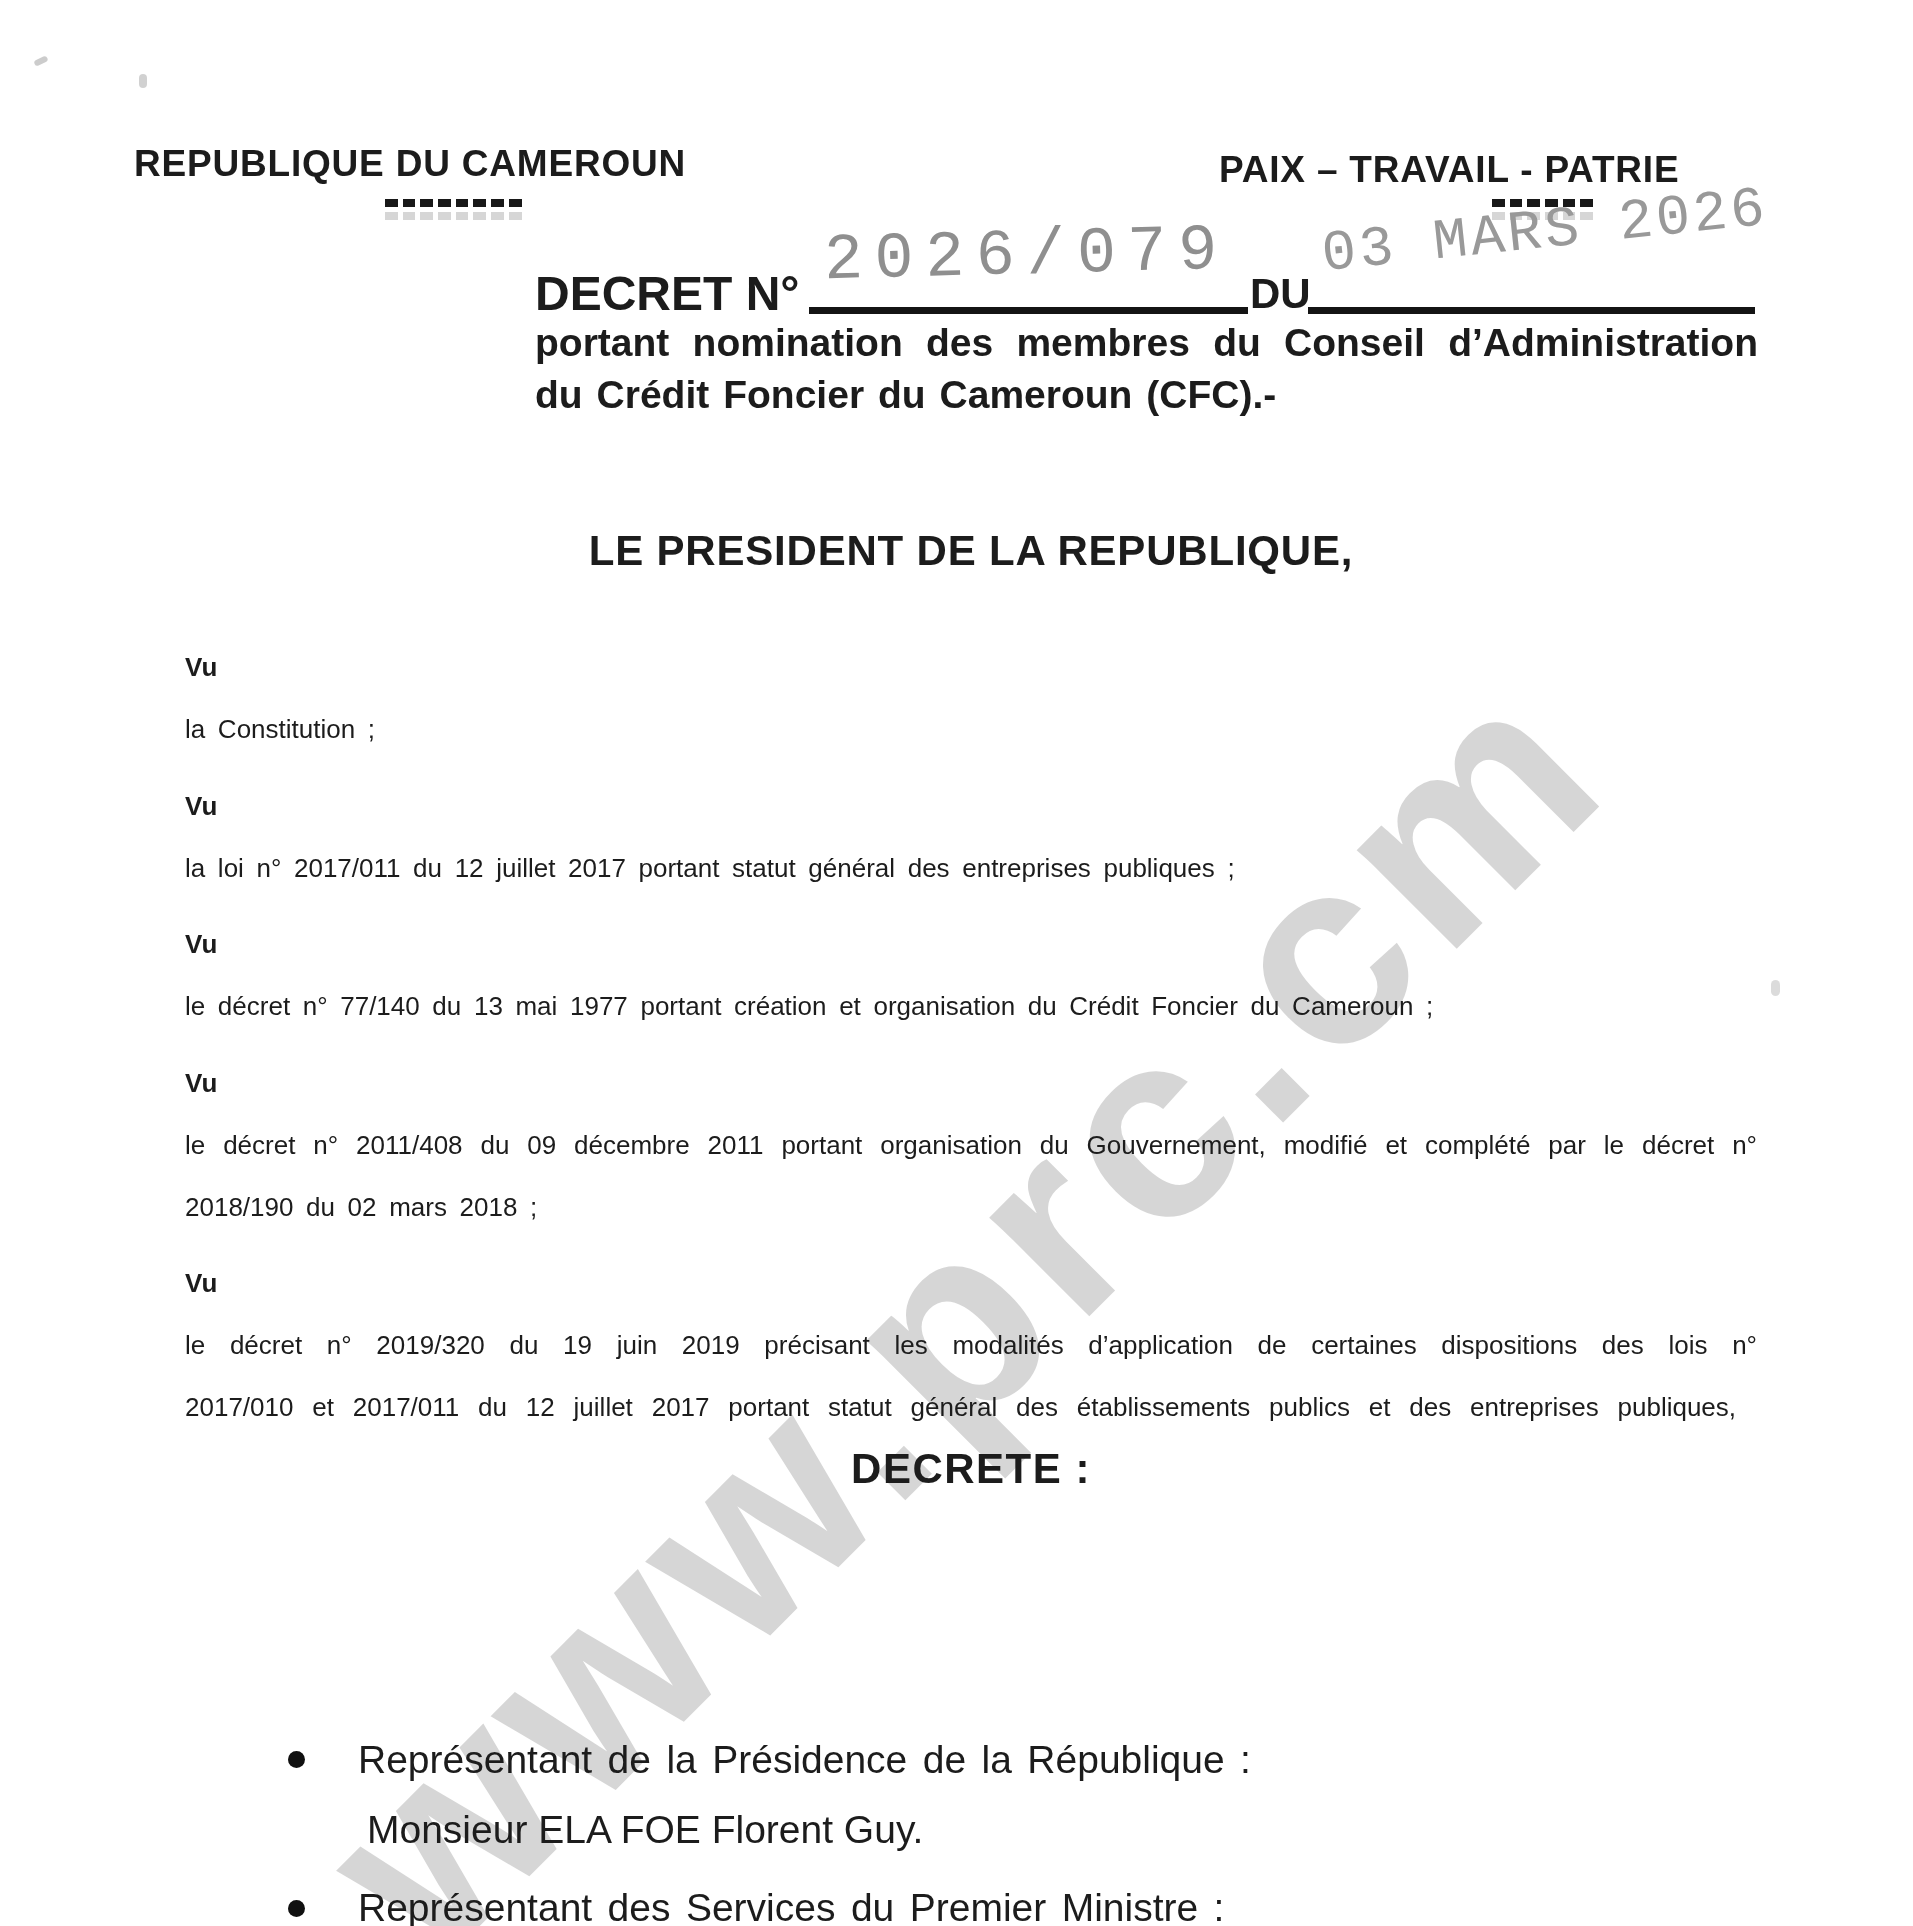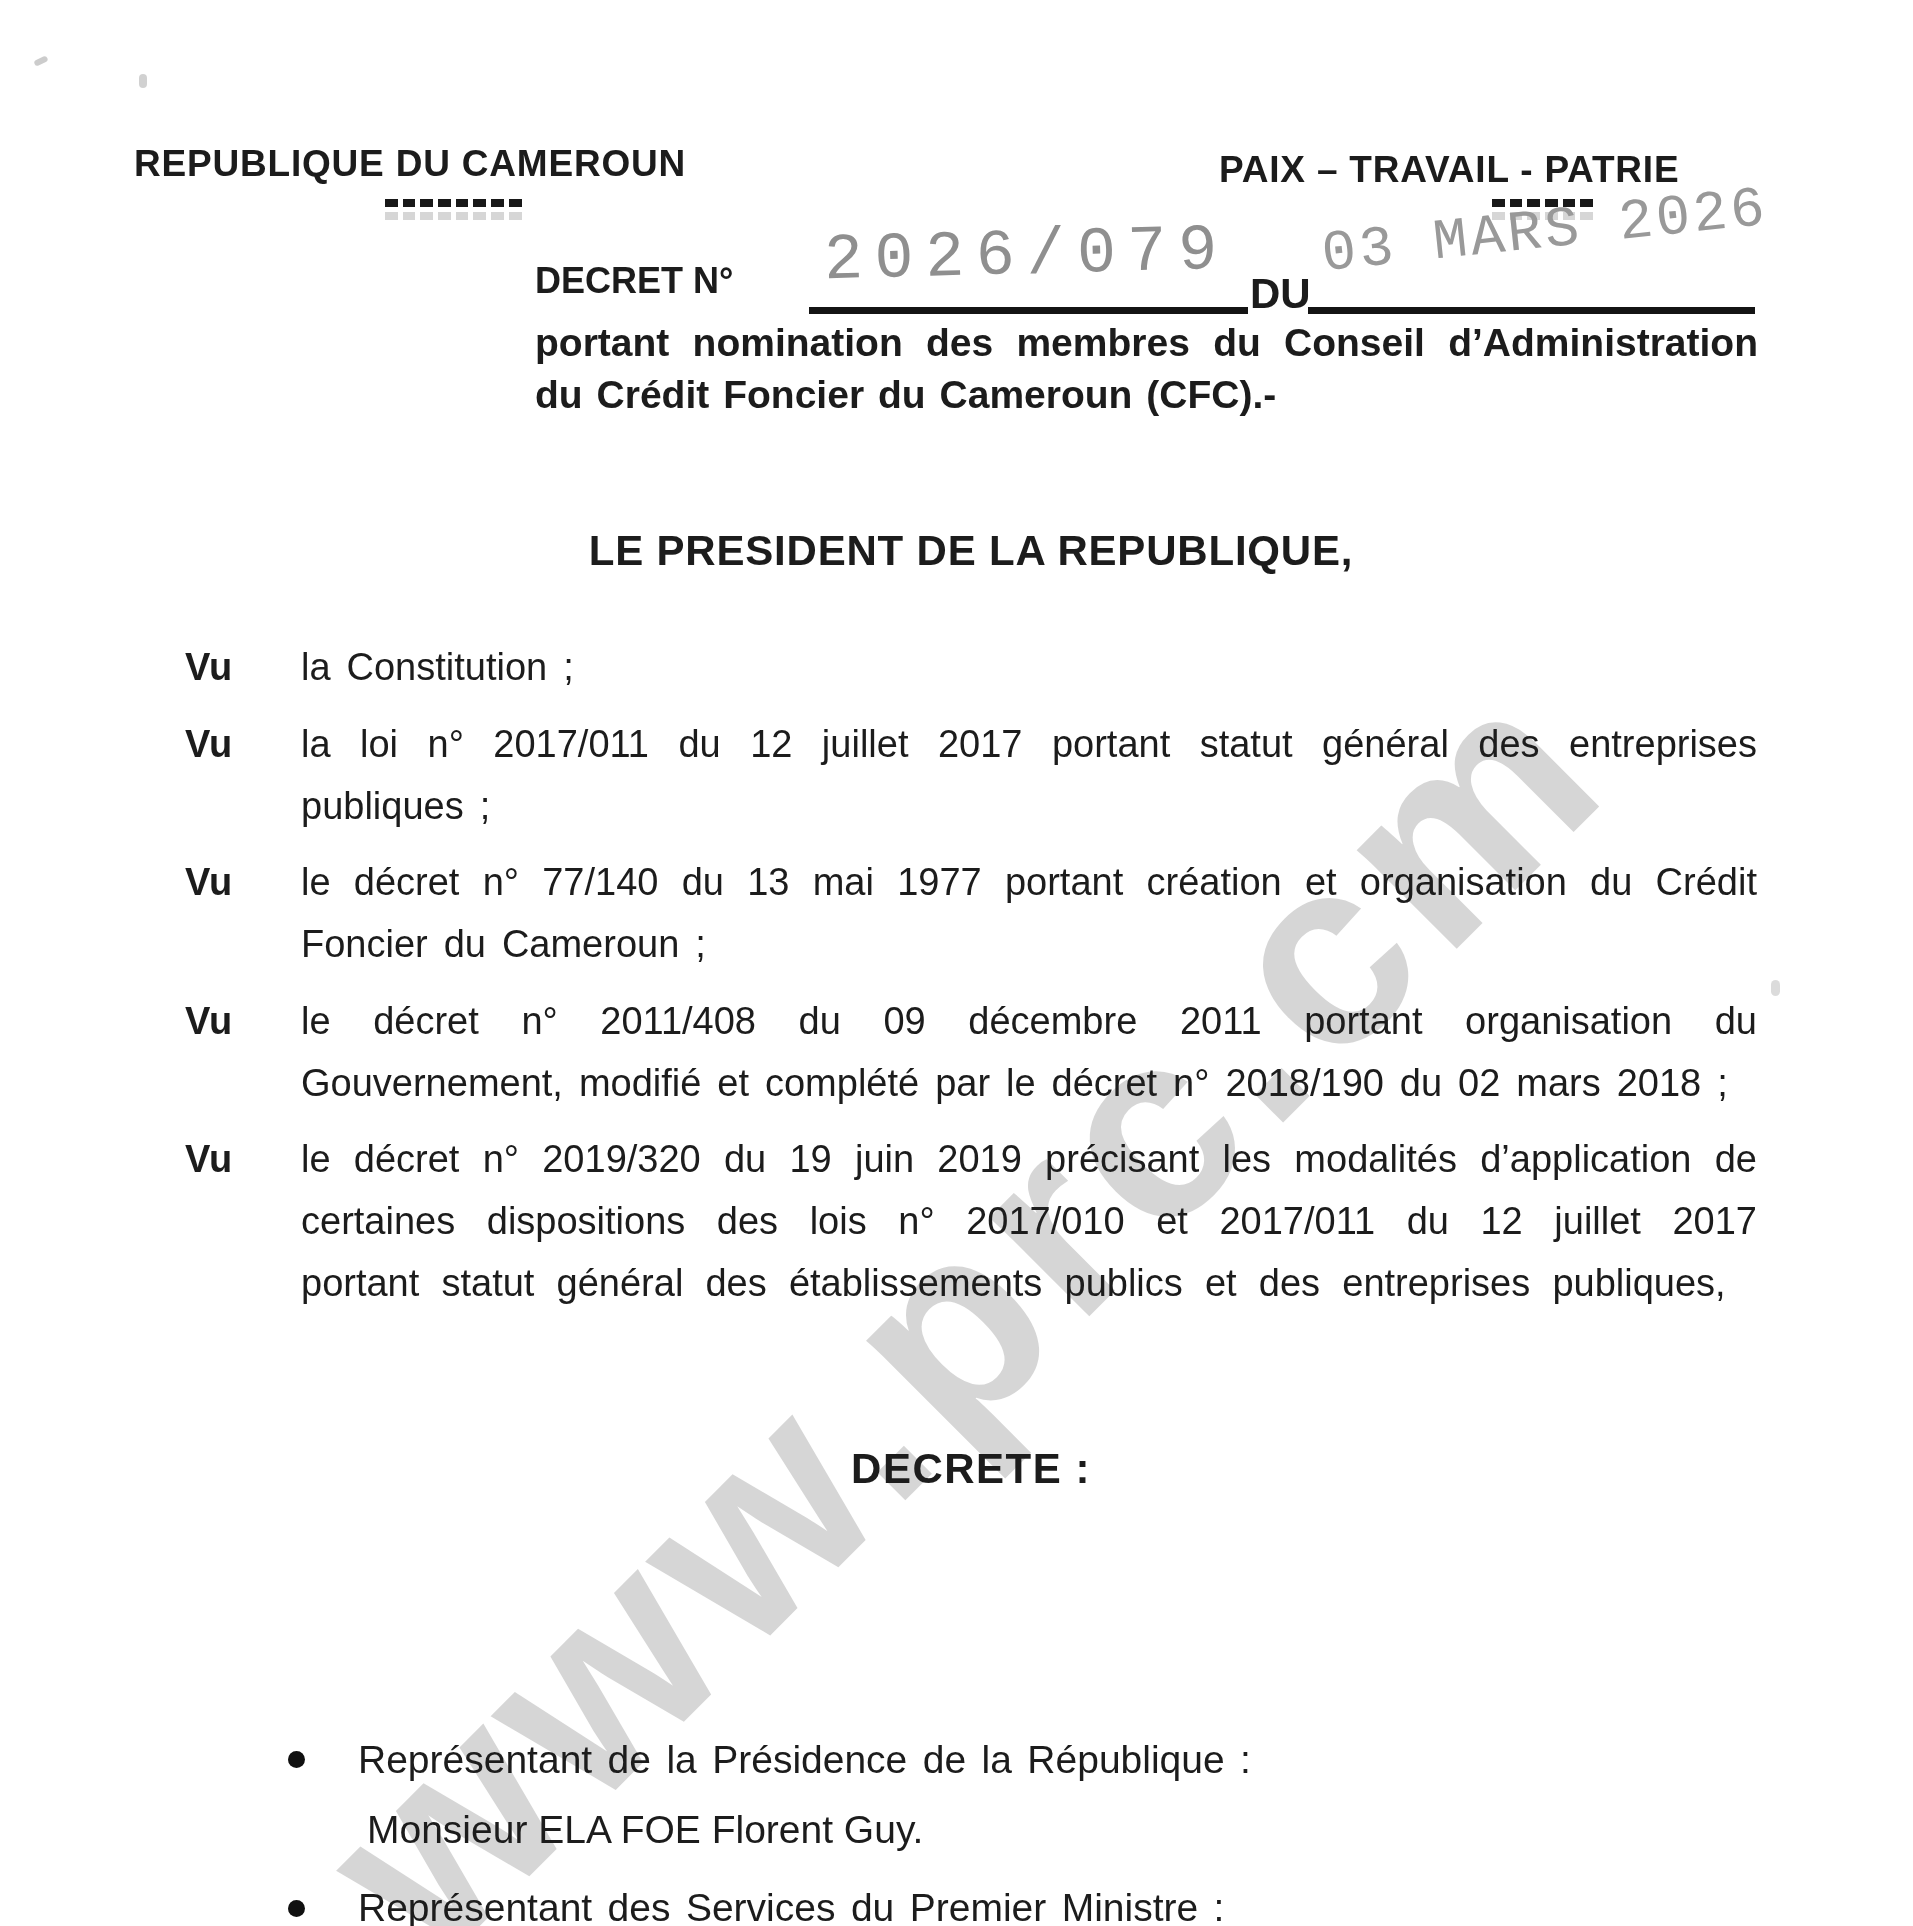--- a/index.html
+++ b/index.html
@@ -13,41 +13,41 @@
   }
   
   .hdr{position:absolute;font-weight:bold;font-size:37px;letter-spacing:0.8px;white-space:nowrap;}
   .hdr-left{left:134px;top:143px;}
   .hdr-right{left:1219px;top:149px;}
   .dashes{position:absolute;display:flex;gap:5px;}
   .dashes-left{left:385px;top:199px;}
   .dashes-right{left:1492px;top:199px;}
   .dash{width:12.7px;height:7.7px;background:#181818;box-shadow:0 13px 0 rgba(0,0,0,0.16);}
   
-  .decree-label{position:absolute;left:535px;top:260px;font-size:36px;font-weight:bold;white-space:nowrap;}
+  .decree-label{position:absolute;left:535px;top:266px;font-size:48px;font-weight:bold;white-space:nowrap;}
   .decree-du{position:absolute;left:1250px;top:270px;font-size:42px;font-weight:bold;}
   .stamp-ink{font-family:"Liberation Mono", monospace;color:#8f8f8f;white-space:nowrap;}
   .stamp-number{position:absolute;left:824px;top:219px;font-size:65px;letter-spacing:11.6px;transform:rotate(-1.5deg);}
   .stamp-date{position:absolute;left:1321px;top:200px;font-size:57px;letter-spacing:3.1px;color:#999;transform:rotate(-6deg);}
   .uline{position:absolute;height:6.5px;background:#141414;}
   .uline-1{left:809px;top:307px;width:439px;}
   .uline-2{left:1308px;top:307px;width:447px;}
   
   .subject{
     position:absolute;left:535px;top:317px;width:1223px;
     font-size:39px;font-weight:bold;line-height:52px;
     text-align:justify;word-spacing:3.1px;
   }
   
   .center-head{position:absolute;left:185px;width:1572px;text-align:center;font-weight:bold;}
   .president{top:527px;font-size:42px;letter-spacing:0.8px;}
   .decrete{top:1445px;font-size:42px;letter-spacing:1.5px;}
   
   .vu-list{position:absolute;left:185px;top:636px;width:1572px;}
-  .vu-row{display:flex;line-height:62px;font-size:38px;}
+  .vu-row{display:flex;line-height:62px;font-size:26px;flex-direction:column;}
   .vu-row + .vu-row{margin-top:14.6px;}
   .vu-row .vu-label{width:116px;font-weight:bold;flex:none;}
   .vu-row .vu-text{flex:1;text-align:justify;word-spacing:5.4px;}
   .vu-row.wide .vu-text{word-spacing:11.6px;}
   
   .article{
     position:absolute;left:185px;top:1526px;width:1572px;
     font-size:39px;line-height:69px;text-align:justify;word-spacing:6.2px;
   }
   .article-label{font-weight:bold;border-bottom:7px solid #111;padding-bottom:2.3px;white-space:nowrap;}

